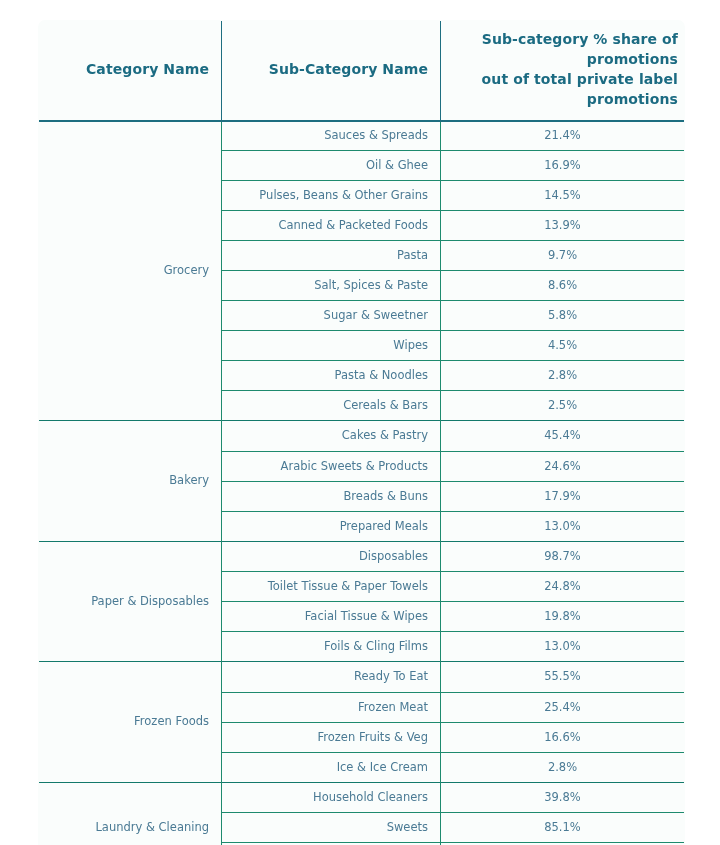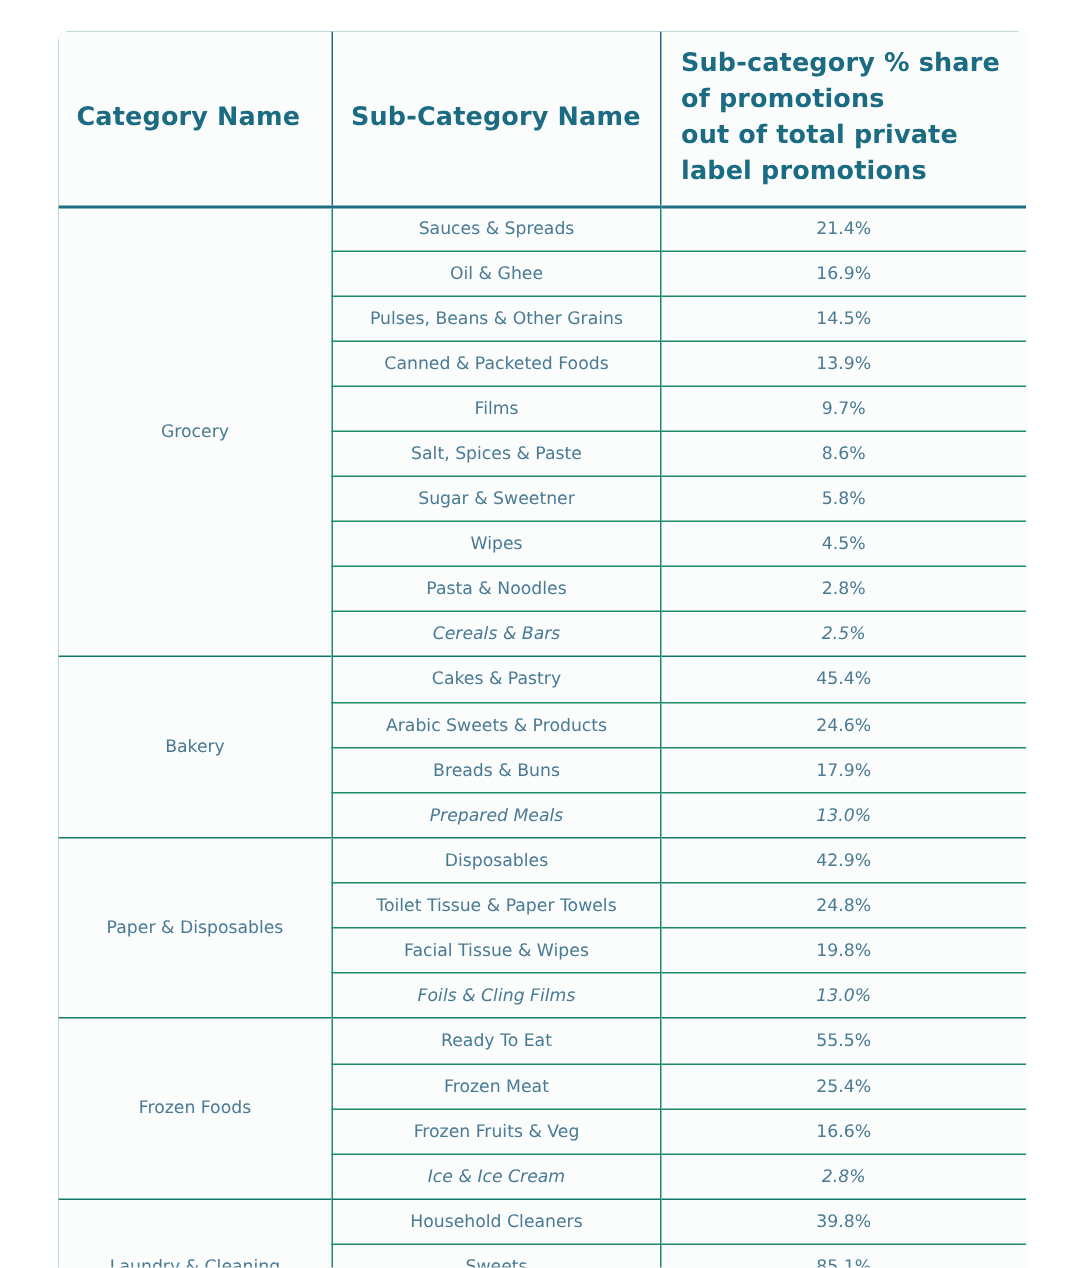--- a/index.html
+++ b/index.html
@@ -31,24 +31,24 @@
     overflow: hidden;
   }
 
   col.c-category { width: 183px; }
   col.c-subcategory { width: 219px; }
   col.c-share { width: 244px; }
 
   thead th {
     background: #fafdfc;
     color: #1b6b82;
-    font-size: 17px;
+    font-size: 14px;
     font-weight: bold;
     letter-spacing: 0.1px;
-    text-align: left;
+    text-align: right;
     vertical-align: middle;
     padding: 9px 12px 10px 12px;
     line-height: 1.42;
     height: 56px;
     box-sizing: border-box;
     border-bottom: 2px solid #1d6e80;
   }
   thead th.th-sub,
   thead th.th-share {
     border-left: 1px solid #1d6e80;
@@ -63,47 +63,46 @@
     color: #4a7a94;
     background: #fafdfc;
     height: 30px;
     box-sizing: border-box;
     line-height: 1.3;
     vertical-align: middle;
   }
 
   td.cat-cell {
     padding: 0 12px;
-    text-align: center;
+    text-align: right;
     vertical-align: middle;
     border-right: 1px solid #1d8a6e;
   }
 
   td.sub-cell {
     padding: 0 12px;
-    text-align: center;
+    text-align: right;
     border-bottom: 1px solid #1d8a6e;
     border-right: 1px solid #1d8a6e;
   }
 
   td.share-cell {
     padding: 0 12px;
     text-align: center;
     border-bottom: 1px solid #1d8a6e;
   }
 
   tr.group-start td.sub-cell,
   tr.group-start td.share-cell {
     border-top: none;
   }
 
   tr.group-last td.sub-cell,
   tr.group-last td.share-cell {
     border-bottom: none;
-    font-style: italic;
   }
 
   tbody tr.group-sep-row td {
     padding: 0;
     height: 0;
     line-height: 0;
     font-size: 0;
     border-top: 1.5px solid #13796b;
     background: #fafdfc;
   }
@@ -140,21 +139,21 @@
         </tr>
         <tr class="">
           <td class="sub-cell">Pulses, Beans &amp; Other Grains</td>
           <td class="share-cell">14.5%</td>
         </tr>
         <tr class="">
           <td class="sub-cell">Canned &amp; Packeted Foods</td>
           <td class="share-cell">13.9%</td>
         </tr>
         <tr class="">
-          <td class="sub-cell">Films</td>
+          <td class="sub-cell">Pasta</td>
           <td class="share-cell">9.7%</td>
         </tr>
         <tr class="">
           <td class="sub-cell">Salt, Spices &amp; Paste</td>
           <td class="share-cell">8.6%</td>
         </tr>
         <tr class="">
           <td class="sub-cell">Sugar &amp; Sweetner</td>
           <td class="share-cell">5.8%</td>
         </tr>
@@ -189,21 +188,21 @@
         <tr class="group-last">
           <td class="sub-cell">Prepared Meals</td>
           <td class="share-cell">13.0%</td>
         </tr>
         <tr class="group-sep-row">
           <td colspan="3"></td>
         </tr>
         <tr class="group-start">
           <td class="cat-cell" rowspan="4">Paper &amp; Disposables</td>
           <td class="sub-cell">Disposables</td>
-          <td class="share-cell">42.9%</td>
+          <td class="share-cell">98.7%</td>
         </tr>
         <tr class="">
           <td class="sub-cell">Toilet Tissue &amp; Paper Towels</td>
           <td class="share-cell">24.8%</td>
         </tr>
         <tr class="">
           <td class="sub-cell">Facial Tissue &amp; Wipes</td>
           <td class="share-cell">19.8%</td>
         </tr>
         <tr class="group-last">

